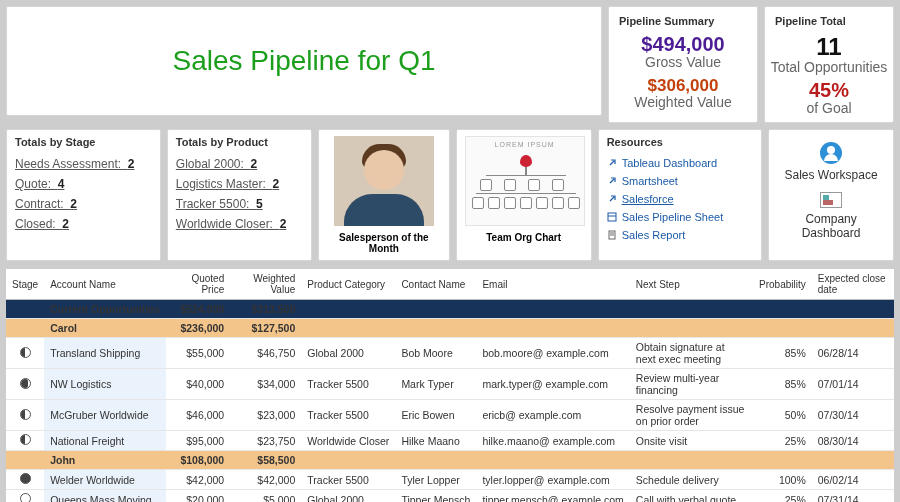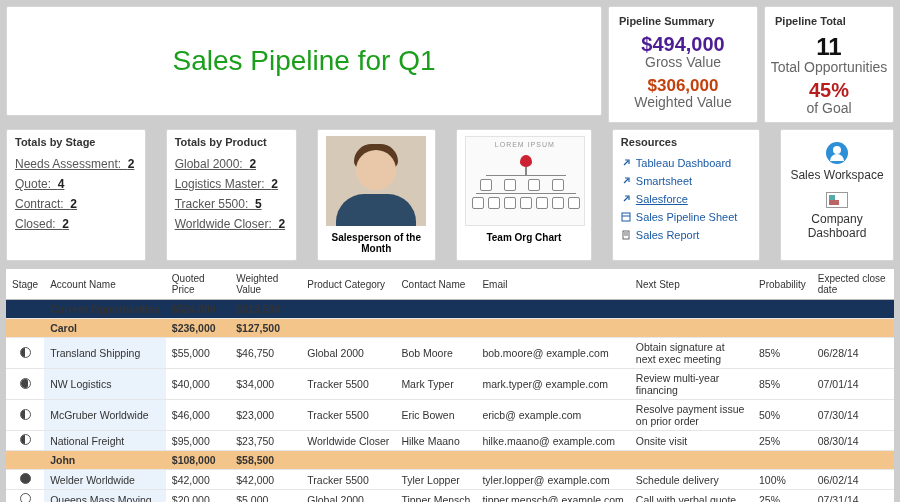--- a/index.html
+++ b/index.html
@@ -11,21 +11,21 @@
   .title-card h1 { color:#1b9e1b; font-size:28px; font-weight:400; margin:0; }
   .pipe-sum { width:150px; text-align:center; padding:6px 4px; }
   .pipe-tot { width:130px; text-align:center; padding:6px 4px; }
   .sec-title { font-size:11px; font-weight:700; color:#333; text-align:left; padding:2px 6px 6px 6px; }
   .green-big { color:#4c1d95; font-size:20px; font-weight:700; }
   .sub { font-size:14px; color:#666; margin-top:-2px; }
   .black-mid { color:#c2410c; font-size:17px; font-weight:600; margin-top:6px; }
   .big-black { color:#111; font-size:24px; font-weight:700; }
   .red-mid { color:#b91c1c; font-size:20px; font-weight:700; margin-top:4px; }
 
-  .row2 { display:flex; gap:20px; margin-top:6px; }
+  .row2 { display:flex; gap:6px; margin-top:6px; }
   .panel { background:#fff; border:1px solid #d6d6d6; border-radius:2px; padding:6px 8px; }
   .panel .phead { font-size:11px; font-weight:700; color:#333; margin-bottom:6px; }
   .kv { font-size:12px; color:#555; padding:3px 0;text-decoration:underline; }
   .kv b { color:#222; }
   .col-stage { width:160px; }
   .col-prod { width:150px; }
   .col-photo { width:136px; text-align:center; }
   .col-chart { width:136px; text-align:center; }
   .col-res { width:170px; }
   .col-links { width:130px; text-align:center; }
@@ -51,21 +51,21 @@
   .ws-ico:after { content:""; position:absolute; width:14px; height:7px; background:#fff; border-radius:7px 7px 0 0; bottom:3px; left:4px; }
   .dash-ico { width:22px; height:16px; border:1px solid #999; display:block; margin:10px auto 4px auto; position:relative; background:#fff; }
   .dash-ico:before,.dash-ico:after{ content:""; position:absolute; background:#5aa; }
   .dash-ico:before{ width:6px; height:5px; top:2px; left:2px;}
   .dash-ico:after{ width:10px; height:5px; bottom:2px; left:2px; background:#b66;}
   .linklbl { font-size:12px; color:#333; }
 
   
   .tbl { margin-top:8px; font-size:10.5px; width:100%; border-collapse:collapse; background:#fff;padding-left:14px;}
   .tbl th { background:#fff; color:#333; font-weight:400; text-align:left; padding:4px 6px; border-bottom:1px solid #bbb; font-size:10px;}
-  .tbl th.num, .tbl td.num { }
+  .tbl th.num, .tbl td.num { text-align:right; }
   .hdr-row td { background:#17335a; color:#fff; font-weight:700; padding:3px 6px; }
   .grp-row td { background:#f4c58b; color:#a83a0a; font-weight:700; padding:3px 6px; }
   .tbl tbody td { padding:3px 6px; border-bottom:1px solid #e6e6e6; color:#333; white-space:nowrap;}
   .tbl tbody tr.data td:first-child { width:22px; text-align:center; }
   .moon { display:inline-block; width:11px; height:11px; border-radius:50%; border:1px solid #555; position:relative; background:#fff;}
   .moon.full { background:#444; }
   .moon.half:before { content:""; position:absolute; width:50%; height:100%; background:#444; border-radius:6px 0 0 6px; left:0; top:0;}
   .moon.gib:before { content:""; position:absolute; width:80%; height:100%; background:#444; border-radius:6px 3px 3px 6px; left:0; top:0;}
   .col-acct { background:#eaf2fb; }
 </style>

